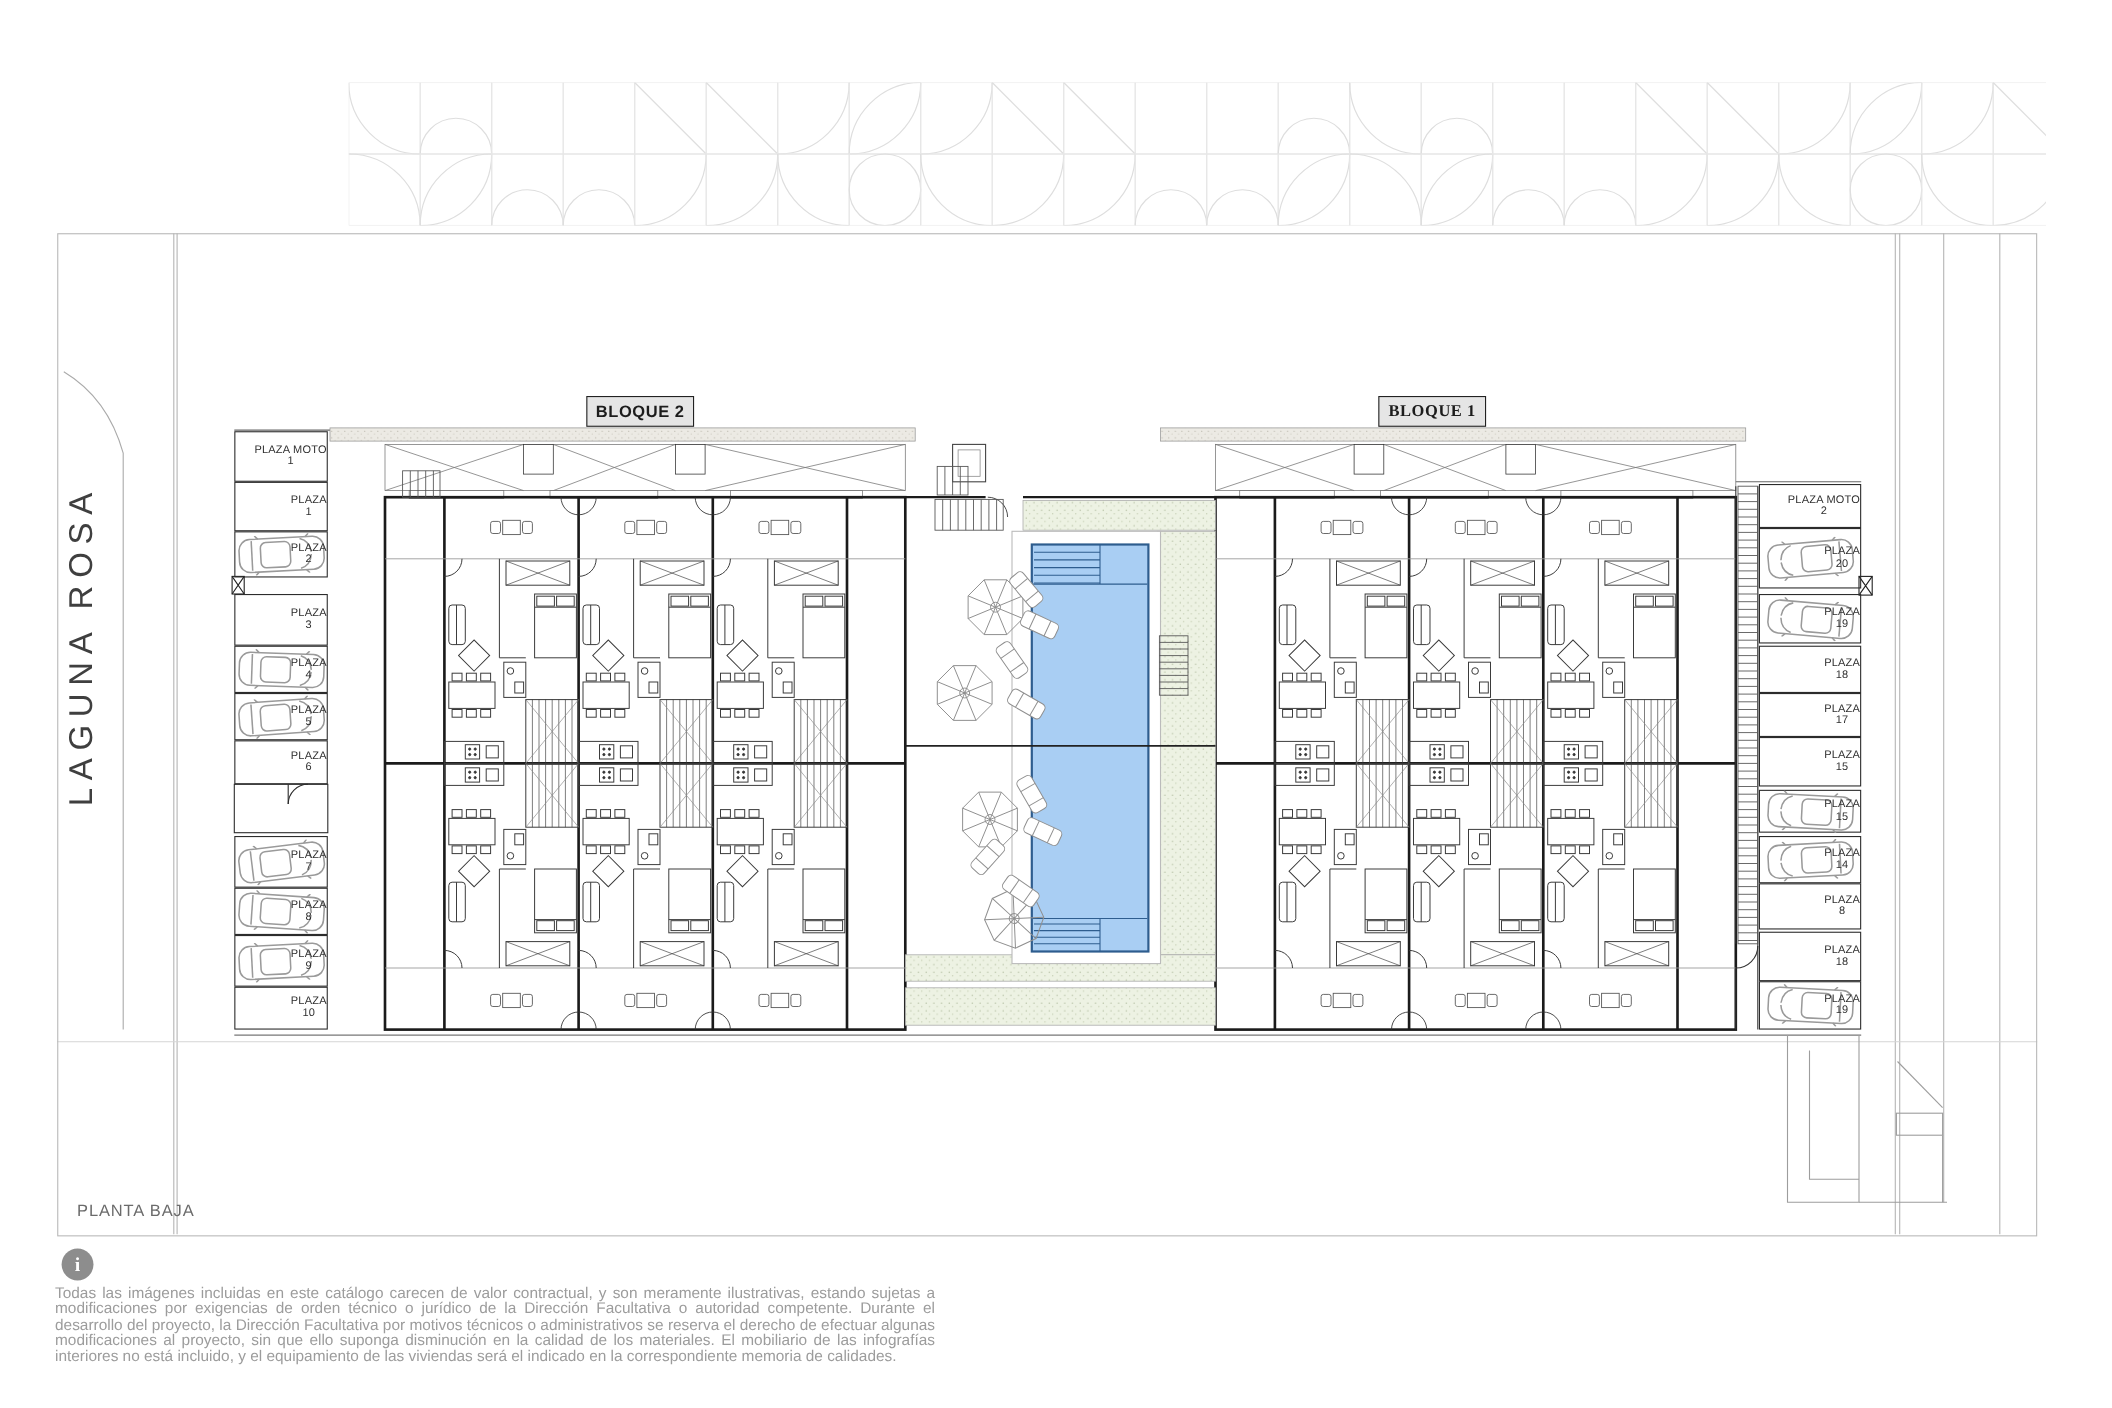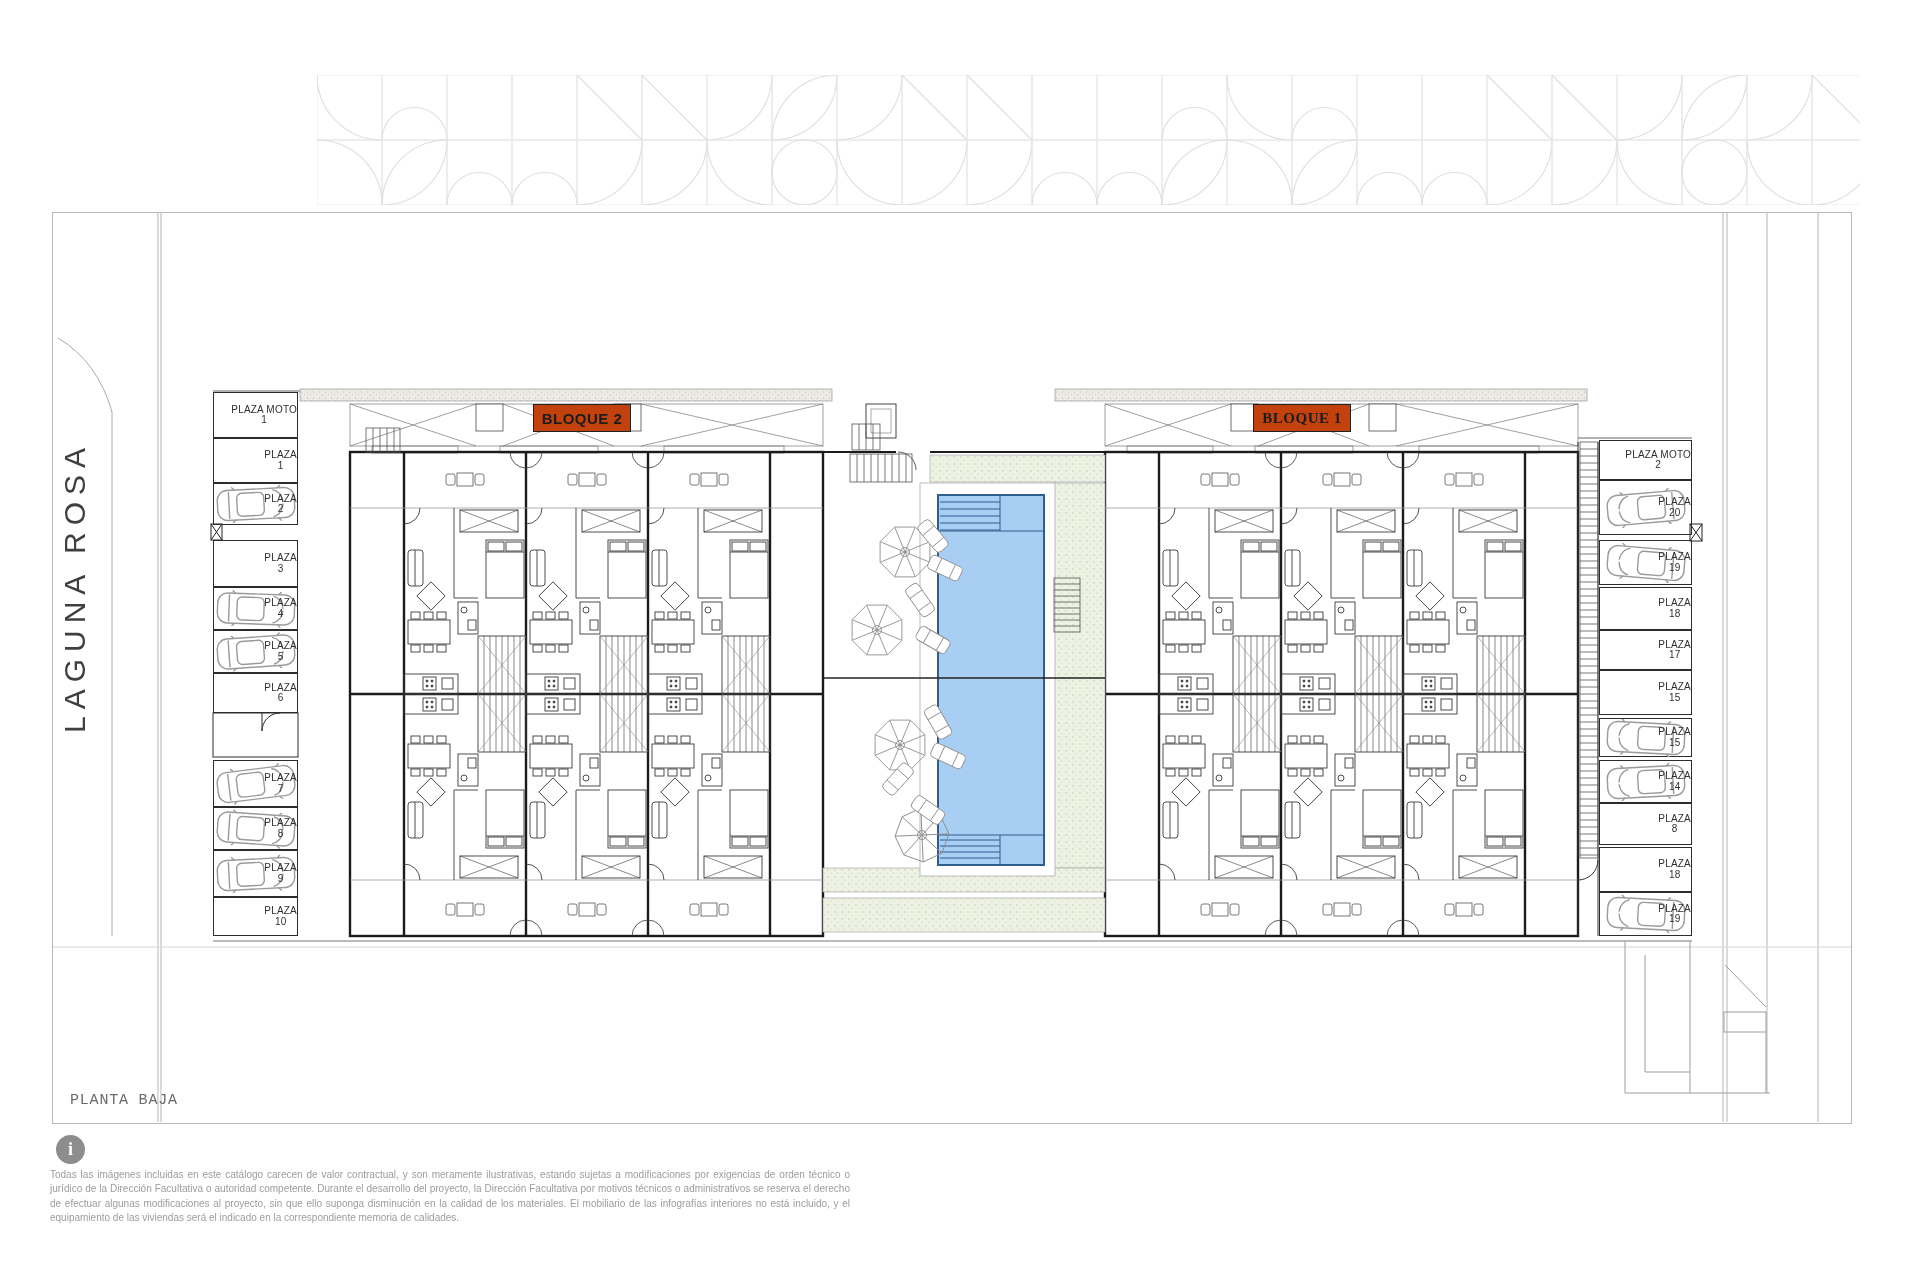--- a/index.html
+++ b/index.html
@@ -7,31 +7,31 @@
         font-family:"Liberation Sans",sans-serif;}
   svg{display:block;}
   #plan-svg{position:absolute;left:0;top:0;}
   #band-svg{position:absolute;left:317px;top:75px;}
   .frame{position:absolute;left:52px;top:212px;width:1798px;height:910px;
          border:1px solid #b9b9b9;}
   .street-name{position:absolute;left:58px;top:773px;width:372px;
     transform:rotate(-90deg);transform-origin:0 0;
     font-size:30px;letter-spacing:7px;color:#3f3f3f;white-space:nowrap;text-align:center;}
   .block-label{position:absolute;width:96px;height:26px;border:1.4px solid #222;
-    background:#c2410c;display:flex;align-items:center;justify-content:center;
-    font-size:15px;font-weight:bold;letter-spacing:.5px;color:#1c1c1c;margin-top:44px;}
+    background:#e5e5e5;display:flex;align-items:center;justify-content:center;
+    font-size:15px;font-weight:bold;letter-spacing:.5px;color:#1c1c1c;}
   #blk2-label{left:533px;top:360px;}
   #blk1-label{left:1253px;top:360px;font-family:Liberation Serif, serif;}
   .floor-label{position:absolute;left:70px;top:1092px;font-size:15px;
-    letter-spacing:.8px;color:#6b6b6b;font-family:Liberation Mono, monospace;}
+    letter-spacing:.8px;color:#6b6b6b;}
   .info-icon{position:absolute;left:56px;top:1135px;width:29px;height:29px;border-radius:50%;
     background:#8d8d8d;color:#fff;display:flex;align-items:center;justify-content:center;
     font-size:18px;font-weight:bold;font-family:"Liberation Serif",serif;}
   .disclaimer{position:absolute;left:50px;top:1168px;width:800px;
-    font-size:10px;line-height:14.3px;color:#9c9c9c;text-align:justify;}
+    font-size:14px;line-height:14.3px;color:#9c9c9c;text-align:justify;}
   .stall{position:absolute;border:1px solid #2c2c2c;box-sizing:border-box;
     display:flex;align-items:center;justify-content:flex-end;}
   .stall-car{position:absolute;left:50%;top:50%;}
   .stall-label{position:relative;text-align:center;color:#2f2f2f;
     font-size:10px;line-height:10.5px;letter-spacing:.2px;}
 </style>
 </head>
 <body>
 
 <div id="root">

